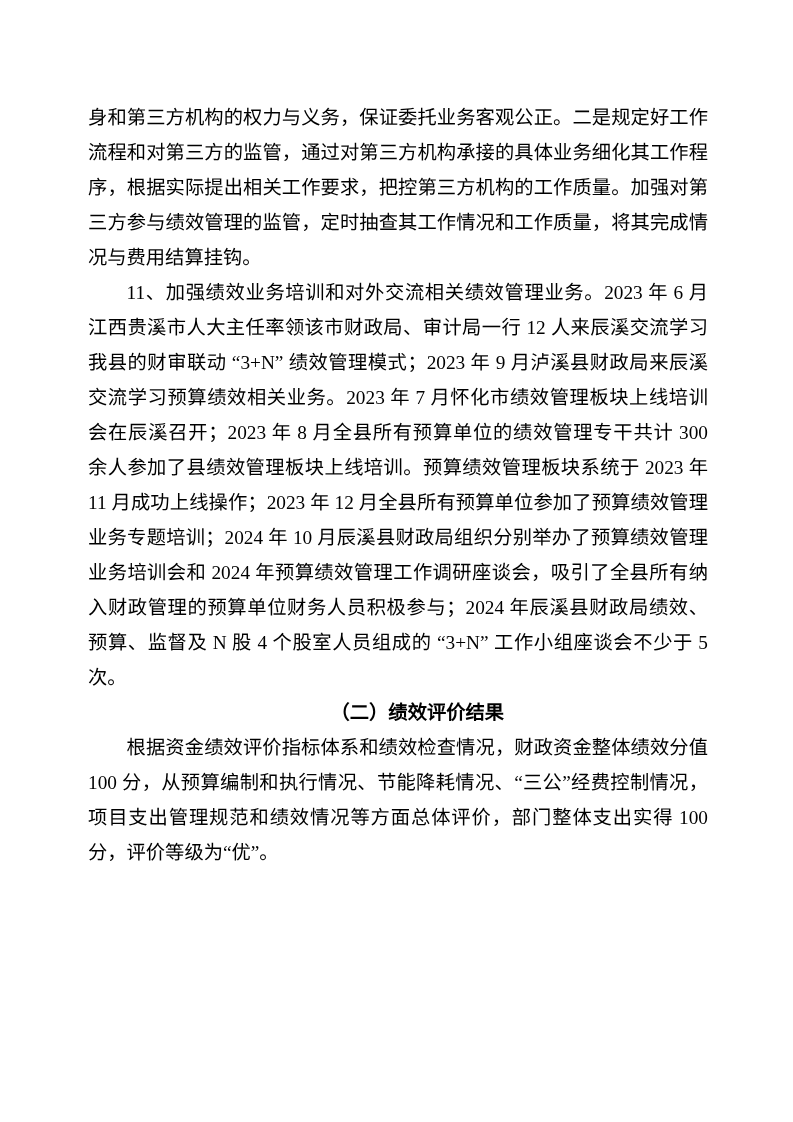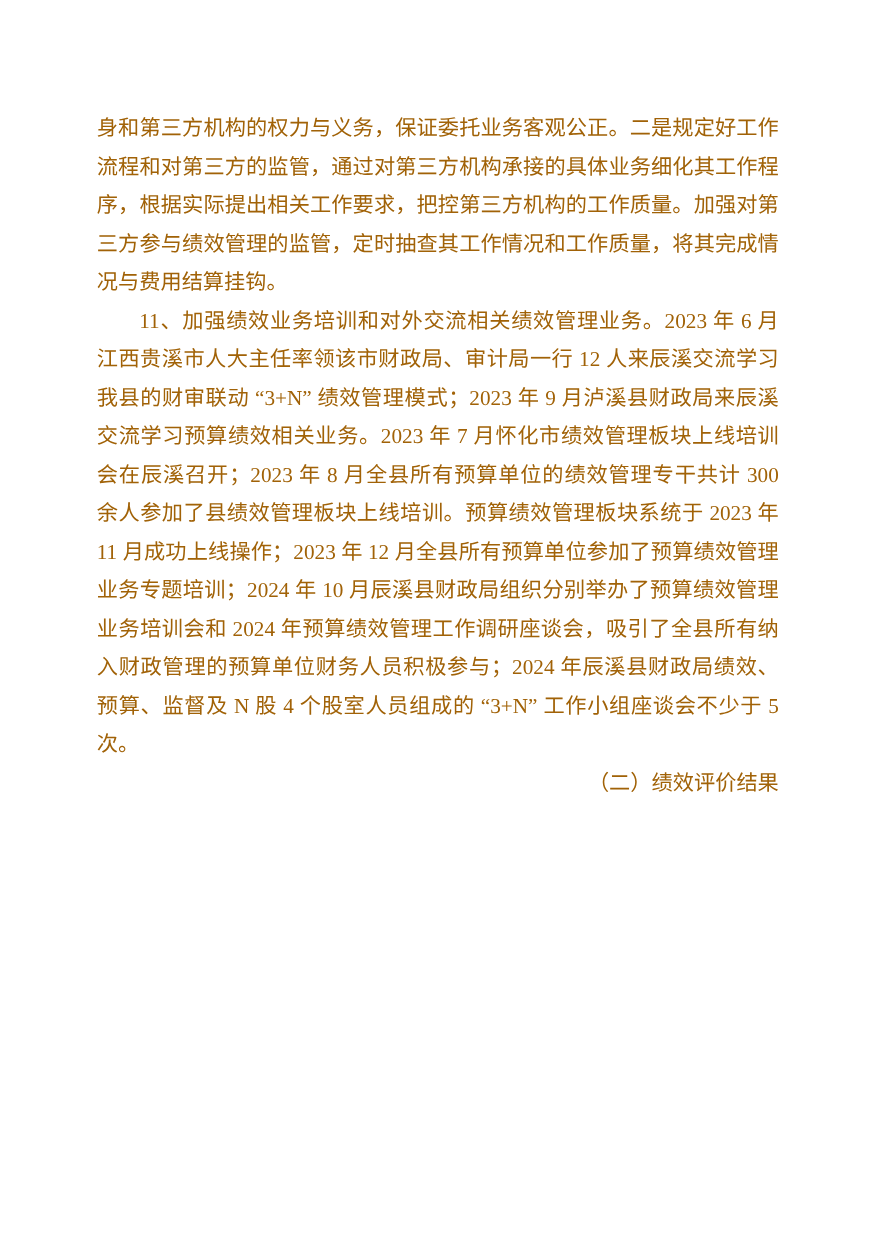--- a/index.html
+++ b/index.html
@@ -12,44 +12,45 @@
     position: relative;
     width: 793px;
     height: 1122px;
     margin: 0 auto;
     background: #ffffff;
     box-sizing: border-box;
     padding: 100px 85px 0 88px;
     font-family: "Liberation Serif", "DejaVu Serif", serif;
     font-size: 19.3px;
     line-height: 35px;
-    color: #a16207;
+    color: #000000;
     text-align: justify;
     text-justify: inter-ideograph;
     overflow: hidden;
   }
   .para {
     margin: 0;
     padding: 0;
     text-indent: 2em;
     word-break: break-all;
   }
   .para.no-indent {
     text-indent: 0;
   }
   .para.heading {
     font-family: "Liberation Sans", "DejaVu Sans", sans-serif;
-    font-weight: 400;
-    text-align: right;
+    font-weight: 700;
+    text-align: center;
   }
 </style>
 </head>
 <body>
 
 <div class="page">
   <p class="para no-indent">身和第三方机构的权力与义务，保证委托业务客观公正。二是规定好工作流程和对第三方的监管，通过对第三方机构承接的具体业务细化其工作程序，根据实际提出相关工作要求，把控第三方机构的工作质量。加强对第三方参与绩效管理的监管，定时抽查其工作情况和工作质量，将其完成情况与费用结算挂钩。</p>
 
   <p class="para">11、加强绩效业务培训和对外交流相关绩效管理业务。2023 年 6 月江西贵溪市人大主任率领该市财政局、审计局一行 12 人来辰溪交流学习我县的财审联动 “3+N” 绩效管理模式；2023 年 9 月泸溪县财政局来辰溪交流学习预算绩效相关业务。2023 年 7 月怀化市绩效管理板块上线培训会在辰溪召开；2023 年 8 月全县所有预算单位的绩效管理专干共计 300 余人参加了县绩效管理板块上线培训。预算绩效管理板块系统于 2023 年 11 月成功上线操作；2023 年 12 月全县所有预算单位参加了预算绩效管理业务专题培训；2024 年 10 月辰溪县财政局组织分别举办了预算绩效管理业务培训会和 2024 年预算绩效管理工作调研座谈会，吸引了全县所有纳入财政管理的预算单位财务人员积极参与；2024 年辰溪县财政局绩效、预算、监督及 N 股 4 个股室人员组成的 “3+N” 工作小组座谈会不少于 5 次。</p>
 
 
   <p class="para heading">（二）绩效评价结果</p>
 
+  <p class="para">根据资金绩效评价指标体系和绩效检查情况，财政资金整体绩效分值 100 分，从预算编制和执行情况、节能降耗情况、“三公”经费控制情况，项目支出管理规范和绩效情况等方面总体评价，部门整体支出实得 100 分，评价等级为“优”。</p>
 </div>
 
 </body></html>

